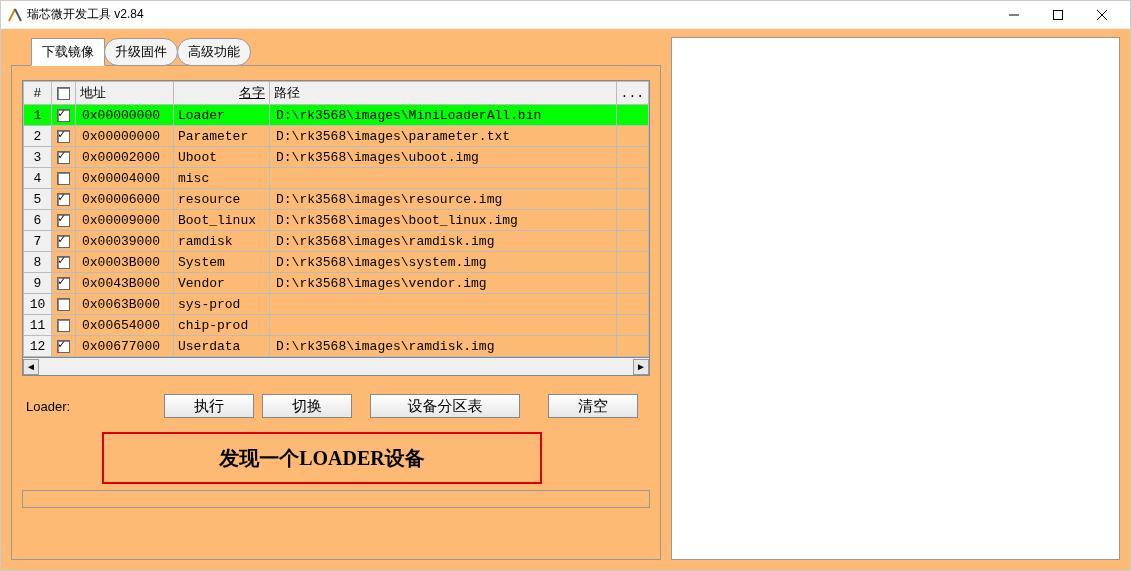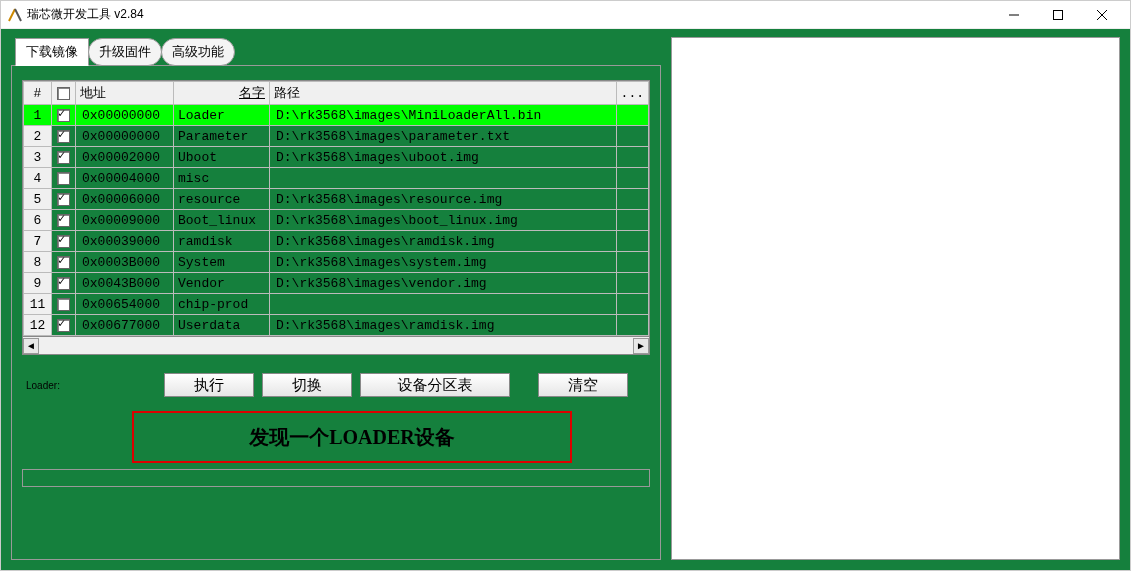--- a/index.html
+++ b/index.html
@@ -1,26 +1,26 @@
 <!DOCTYPE html>
 <html><head>
   <meta charset="utf-8">
   <style>
     * { box-sizing: border-box; margin: 0; padding: 0; }
     body { font-family: "Microsoft YaHei", SimSun, Arial, sans-serif; font-size: 12px; background: #fff; }
-    .window { width: 1131px; height: 571px; border: 1px solid #ccc; background: #15803d; display: flex; flex-direction: column; }
+    .window { width: 1131px; height: 571px; border: 1px solid #ccc; background: #fdba74; display: flex; flex-direction: column; }
     .title-bar { height: 28px; background: #fff; display: flex; align-items: center; padding: 0 6px; border-bottom: 1px solid #eee; }
     .title-icon { width: 16px; height: 16px; margin-right: 4px; display: inline-block; }
     .title-text { flex: 1; font-size: 12px; }
     .win-buttons { display: flex; gap: 0; }
     .win-btn { width: 44px; height: 28px; display: flex; align-items: center; justify-content: center; cursor: pointer; font-size: 13px; }
     .content { flex: 1; display: flex; padding: 8px 10px 10px 10px; gap: 10px; }
     .left-pane { width: 650px; display: flex; flex-direction: column; }
     .right-pane { flex: 1; border: 1px solid #999; background: #fff; }
-    .tab-strip { display: flex; position: relative; top: 1px; z-index: 2; margin-left: 4px; }
+    .tab-strip { display: flex; position: relative; top: 1px; z-index: 2; margin-left: 20px; }
     .tab { padding: 4px 10px; border: 1px solid #999; background: #fff; margin-right: -1px; cursor: pointer; font-size: 13px; }
     .tab.active { border-bottom: 1px solid #fff; }
     .tab.inactive { background: #f4f4f4; border-radius: 14px; }
     .tab-panel { border: 1px solid #999; flex: 1; padding: 14px 10px 8px 10px; display: flex; flex-direction: column; }
     .grid-wrap { border: 1px solid #888; flex: 0 0 auto; }
     table.grid { border-collapse: collapse; width: 100%; font-family: "SimSun", "Courier New", monospace; font-size: 13px; }
     table.grid th, table.grid td { border: 1px solid #bbb; padding: 2px 4px; height: 21px; }
     table.grid th { background: #f0f0f0; font-weight: normal; text-align: left; }
     table.grid th.num { width: 28px; text-align: center; }
     table.grid th.chk { width: 24px; text-align: center; }
@@ -34,26 +34,26 @@
     table.grid td.name { text-align: left; font-family: "Courier New", monospace; }
     table.grid td.path { text-align: left; padding-left: 6px; font-family: "Courier New", monospace; }
     table.grid tr.hl td { background: #00ff00; }
     table.grid tr.hl td.num { background: #00ff00; }
     .chkbox { width: 13px; height: 13px; display: inline-block; border: 1px solid #666; background: #fff; position: relative; vertical-align: middle; box-shadow: inset 1px 1px 0 #888; }
     .chkbox.checked::after { content: "✓"; position: absolute; top: -4px; left: 0; font-size: 12px; font-weight: bold; }
     .hscroll { height: 18px; border: 1px solid #888; border-top: none; display: flex; align-items: center; background: #f0f0f0; }
     .hscroll .arrow { width: 16px; height: 16px; border: 1px solid #999; background: #e8e8e8; display: flex; align-items: center; justify-content: center; font-size: 10px; cursor: pointer; }
     .hscroll .track { flex: 1; }
     .mid-row { display: flex; align-items: center; margin-top: 18px; gap: 8px; padding-left: 4px; }
-    .loader-lbl { width: 130px; font-size: 10px; font-family: SimSun, sans-serif; }
+    .loader-lbl { width: 130px; font-size: 13px; font-family: SimSun, sans-serif; }
     .act-btn { height: 24px; border: 1px solid #888; background: linear-gradient(#fff, #e6e6e6); cursor: pointer; font-size: 15px; }
     .act-btn.w1 { width: 90px; }
-    .act-btn.w2 { width: 150px; }
+    .act-btn.w2 { width: 150px; margin-left: 10px; }
     .status-row { margin-top: 14px; display: flex; }
-    .status-box { border: 2px solid #d00; margin-left: 110px; width: 440px; height: 52px; display: flex; align-items: center; justify-content: center; font-size: 20px; font-weight: bold; font-family: SimSun, serif; }
+    .status-box { border: 2px solid #d00; margin-left: 80px; width: 440px; height: 52px; display: flex; align-items: center; justify-content: center; font-size: 20px; font-weight: bold; font-family: SimSun, serif; }
     .progress-bar { border: 1px solid #999; height: 18px; margin-top: 6px; }
   </style>
 </head>
 <body>
 
 <div class="window">
   <div class="title-bar">
     <span class="title-icon">
       <svg width="16" height="16" viewBox="0 0 16 16">
           <line x1="2" y1="14" x2="8" y2="2" stroke="#cc8800" stroke-width="2"></line>
@@ -170,20 +170,28 @@
                 </tr>
                 <tr>
                   <td class="num">9</td>
                   <td class="chk"><span class="chkbox checked"></span></td>
                   <td class="addr">0x0043B000</td>
                   <td class="name">Vendor</td>
                   <td class="path">D:\rk3568\images\vendor.img</td>
                   <td></td>
                 </tr>
                 <tr>
+                  <td class="num">10</td>
+                  <td class="chk"><span class="chkbox"></span></td>
+                  <td class="addr">0x0063B000</td>
+                  <td class="name">sys-prod</td>
+                  <td class="path"></td>
+                  <td></td>
+                </tr>
+                <tr>
                   <td class="num">11</td>
                   <td class="chk"><span class="chkbox"></span></td>
                   <td class="addr">0x00654000</td>
                   <td class="name">chip-prod</td>
                   <td class="path"></td>
                   <td></td>
                 </tr>
                 <tr>
                   <td class="num">12</td>
                   <td class="chk"><span class="chkbox checked"></span></td>

